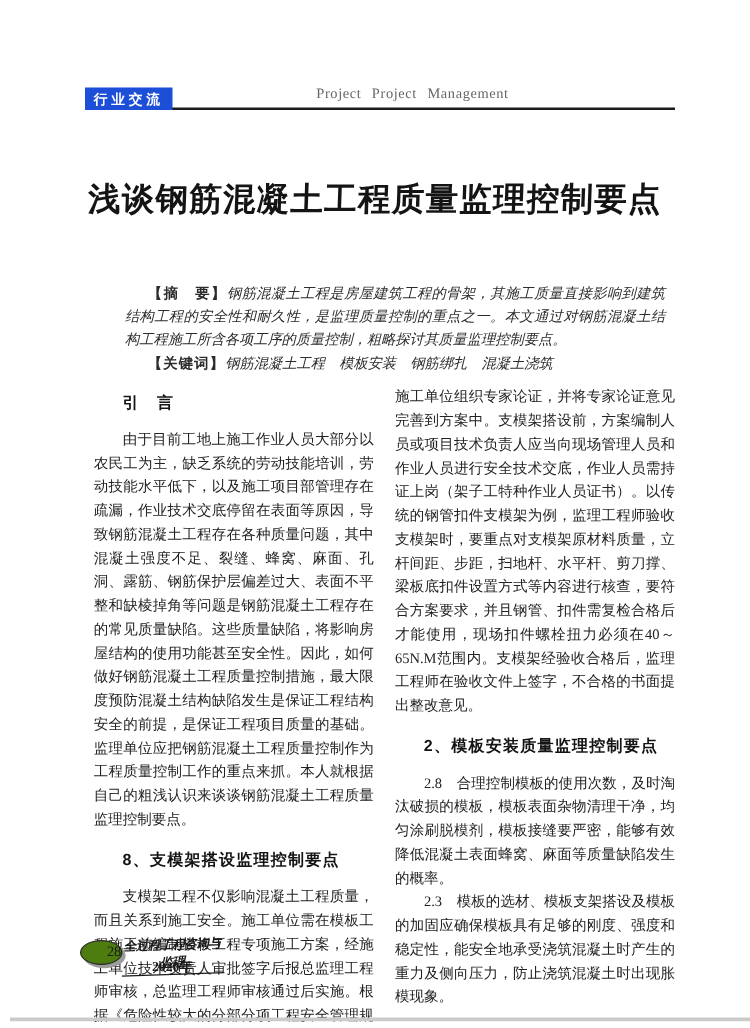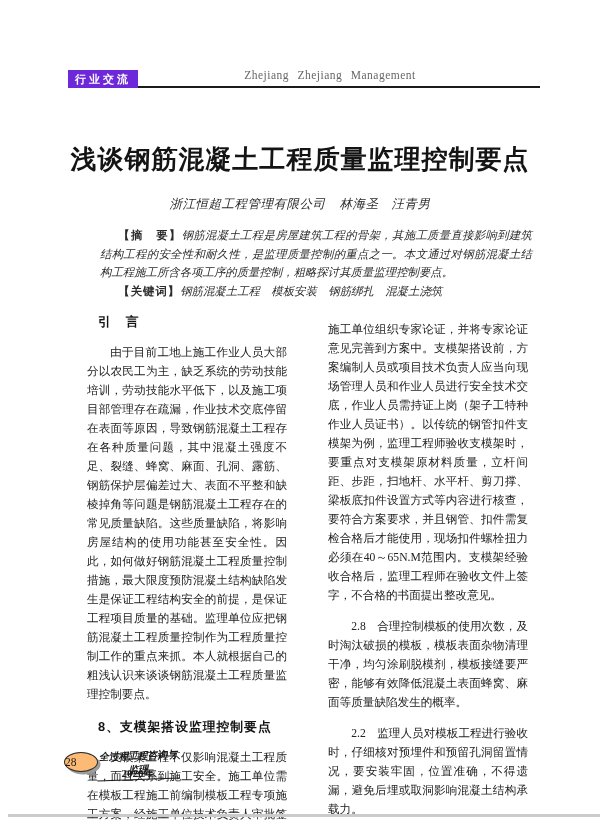--- a/index.html
+++ b/index.html
@@ -4,21 +4,21 @@
 <style>
   html,body { margin:0; padding:0; }
   .stage {
     position:relative; width:600px; height:822px; background:#ffffff;
     font-family:"Liberation Serif","DejaVu Serif",serif; color:#1f1f1f;
     overflow:hidden;
   }
   
   .header-rule { position:absolute; left:68px; top:86px; width:472px; height:2px; background:#1b1b1b; }
   .section-box {
-    position:absolute; left:68px; top:70px; width:70px; height:18px; background:#6d28d9;
+    position:absolute; left:68px; top:70px; width:70px; height:18px; background:#1d4ed8;
     color:#ffffff; display:flex; align-items:center; justify-content:center;
     font-family:"Liberation Sans","DejaVu Sans",sans-serif; font-size:11px; font-weight:bold; letter-spacing:3px;
   }
   .journal-en {
     position:absolute; left:220px; top:69px; width:220px; text-align:center;
     color:#666; font-size:11.5px; word-spacing:5px; letter-spacing:0.5px;
   }
   
   .title {
     position:absolute; left:30px; top:142px; width:540px; text-align:center;
@@ -44,34 +44,34 @@
   .kw-line { margin-top:0; text-indent:1.6em; }
   
   .columns {
     position:absolute; left:75px; top:308px; width:465px;
     display:flex; gap:17px;
   }
   .col {
     width:224px; font-size:11.6px; line-height:19px; text-align:justify;
     color:#222;
   }
-  .col p { margin:12px; text-indent:2em; }
+  .col p { margin:0; text-indent:2em; }
   .col p.noindent { text-indent:0; }
   .col h3 {
     margin:4px 0 11px 0; font-size:12.8px; font-weight:bold; color:#141414;
     font-family:"Liberation Sans","DejaVu Sans",sans-serif; text-indent:1.8em; letter-spacing:1px;
   }
   .col h3.section { margin-top:13px; }
   
   .page-oval {
     position:absolute; left:64px; top:752px; width:32px; height:18px;
     border:1.5px solid #2a2a2a; border-radius:50%;
     box-shadow:2.5px 2.5px 0 #9c9c9c;
-    display:flex; align-items:center; justify-content:flex-start;
-    font-size:11.5px; color:#1c1c1c; background:#fdba74;
+    display:flex; align-items:center; justify-content:flex-end;
+    font-size:11.5px; color:#1c1c1c; background:#4d7c0f;
   }
   .journal-cn {
     position:absolute; left:97px; top:749px; width:82px; text-align:center;
     font-size:10px; font-weight:bold; font-style:italic; color:#1a1a1a;
     letter-spacing:-0.3px; border-bottom:1.7px solid #1a1a1a; padding-bottom:2px;
     transform:rotate(-2deg);
   }
   .footer-year {
     position:absolute; left:97px; top:766px; width:82px; text-align:center;
     font-size:11px; font-weight:bold; color:#1a1a1a;
@@ -80,43 +80,40 @@
 </style>
 </head>
 <body>
 
 <div class="stage">
 
   <div class="header-rule"></div>
   <div class="section-box">
     <span>行业交流</span>
   </div>
-  <div class="journal-en">Zhejiang  Zhejiang  Management</div>
+  <div class="journal-en">Project  Project  Management</div>
 
   <div class="title">浅谈钢筋混凝土工程质量监理控制要点</div>
-  <div class="byline">
-    <span>浙江恒超工程管理有限公司</span><span class="sep"></span><span>林海圣　汪青男</span>
-  </div>
 
   <div class="abstract">
     <p class="first"><span class="ab-label">【摘　要】</span><span>钢筋混凝土工程是房屋建筑工程的骨架，其施工质量直接影响到建筑结构工程的安全性和耐久性，是监理质量控制的重点之一。本文通过对钢筋混凝土结构工程施工所含各项工序的质量控制，粗略探讨其质量监理控制要点。</span></p>
     <p class="kw-line"><span class="ab-label">【关键词】</span><span>钢筋混凝土工程　模板安装　钢筋绑扎　混凝土浇筑</span></p>
   </div>
 
   <div class="columns">
     <div class="col">
       <h3>引　言</h3>
       <p>由于目前工地上施工作业人员大部分以农民工为主，缺乏系统的劳动技能培训，劳动技能水平低下，以及施工项目部管理存在疏漏，作业技术交底停留在表面等原因，导致钢筋混凝土工程存在各种质量问题，其中混凝土强度不足、裂缝、蜂窝、麻面、孔洞、露筋、钢筋保护层偏差过大、表面不平整和缺棱掉角等问题是钢筋混凝土工程存在的常见质量缺陷。这些质量缺陷，将影响房屋结构的使用功能甚至安全性。因此，如何做好钢筋混凝土工程质量控制措施，最大限度预防混凝土结构缺陷发生是保证工程结构安全的前提，是保证工程项目质量的基础。监理单位应把钢筋混凝土工程质量控制作为工程质量控制工作的重点来抓。本人就根据自己的粗浅认识来谈谈钢筋混凝土工程质量监理控制要点。</p>
       <h3 class="section">8、支模架搭设监理控制要点</h3>
       <p>支模架工程不仅影响混凝土工程质量，而且关系到施工安全。施工单位需在模板工程施工前编制模板工程专项施工方案，经施工单位技术负责人审批签字后报总监理工程师审核，总监理工程师审核通过后实施。根据《危险性较大的分部分项工程安全管理规定》建办质[2018]31号文件规定：对于搭设高度8m及以上，或搭设跨度18m及以上，或施工总荷载（设计值）15kN/m²及以上，或集中线荷载（设计值）20kN/m及以上的模板工程专项方案需由</p>
     </div>
     <div class="col">
       <p class="noindent">施工单位组织专家论证，并将专家论证意见完善到方案中。支模架搭设前，方案编制人员或项目技术负责人应当向现场管理人员和作业人员进行安全技术交底，作业人员需持证上岗（架子工特种作业人员证书）。以传统的钢管扣件支模架为例，监理工程师验收支模架时，要重点对支模架原材料质量，立杆间距、步距，扫地杆、水平杆、剪刀撑、梁板底扣件设置方式等内容进行核查，要符合方案要求，并且钢管、扣件需复检合格后才能使用，现场扣件螺栓扭力必须在40～65N.M范围内。支模架经验收合格后，监理工程师在验收文件上签字，不合格的书面提出整改意见。</p>
+      <h3 class="section">2、模板安装质量监理控制要点</h3>
       <p>2.8　合理控制模板的使用次数，及时淘汰破损的模板，模板表面杂物清理干净，均匀涂刷脱模剂，模板接缝要严密，能够有效降低混凝土表面蜂窝、麻面等质量缺陷发生的概率。</p>
-      <p>2.2　监理人员对模板工程进行验收时，仔细核对预埋件和预留孔洞留置情况，要安装牢固，位置准确，不得遗漏，避免后埋或取洞影响混凝土结构承载力。</p>
       <p>2.3　模板的选材、模板支架搭设及模板的加固应确保模板具有足够的刚度、强度和稳定性，能安全地承受浇筑混凝土时产生的重力及侧向压力，防止浇筑混凝土时出现胀模现象。</p>
 
     </div>
   </div>
 
   <div class="page-oval">
     <span>28</span>
   </div>
   <div class="journal-cn">全过程工程咨询与监理</div>
   <div class="footer-year">2020年</div>

